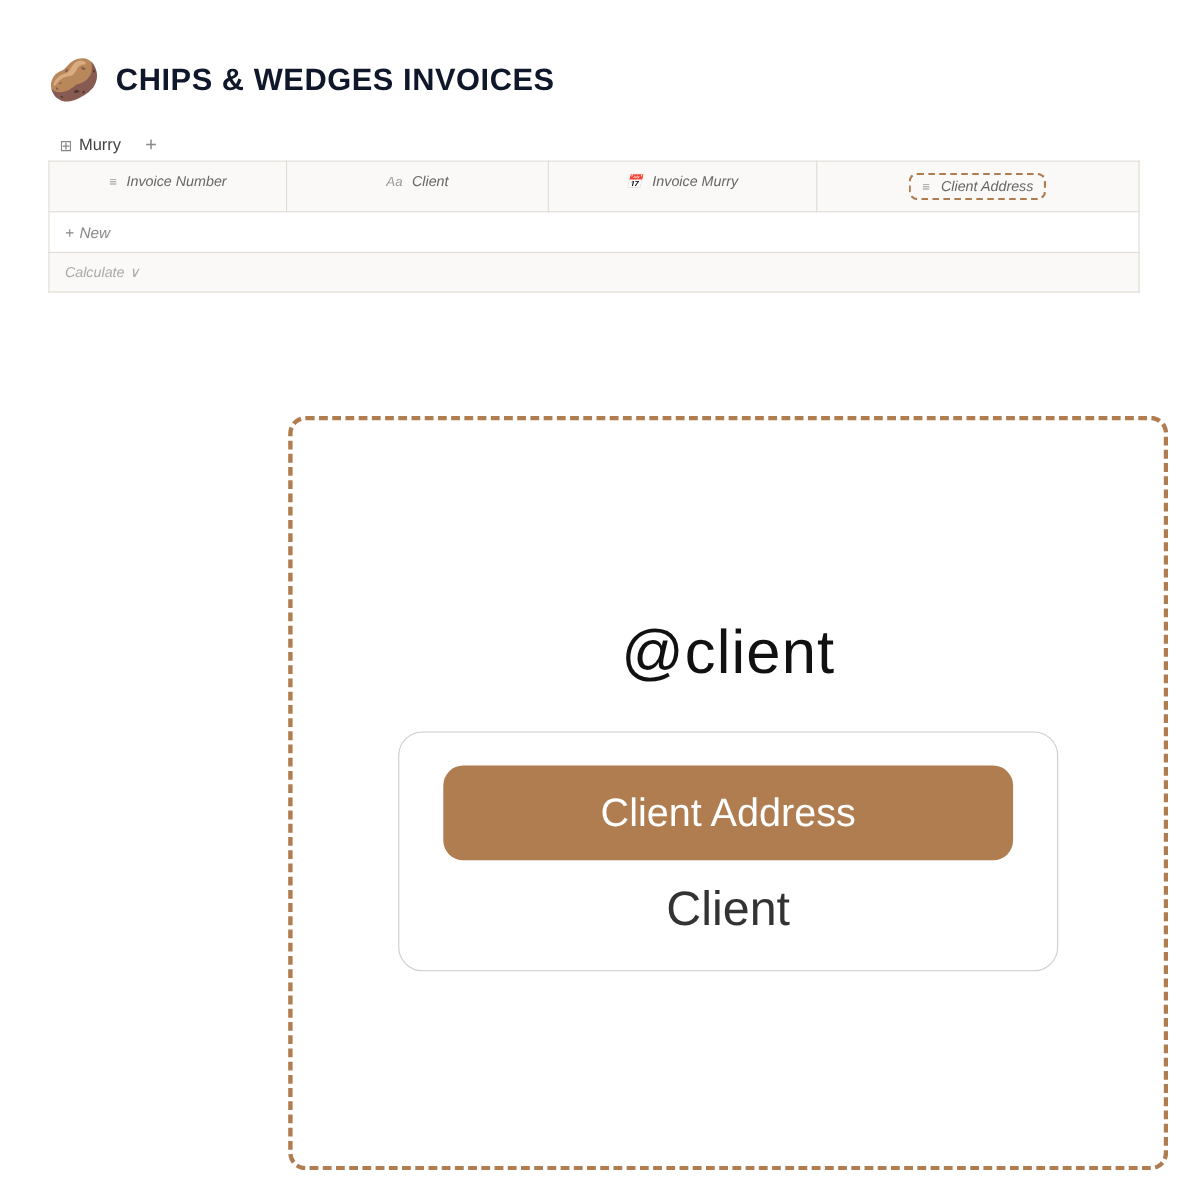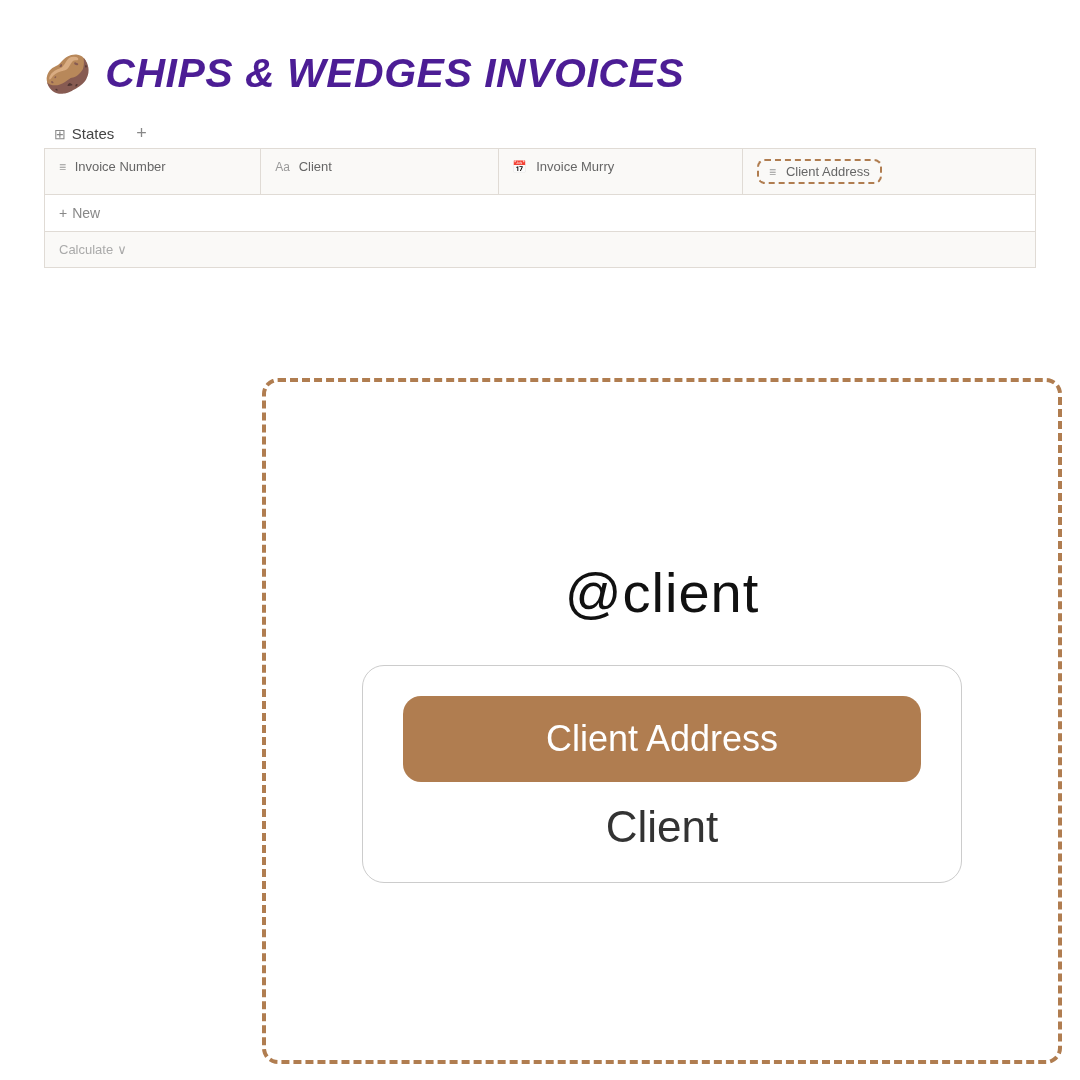--- a/index.html
+++ b/index.html
@@ -19,25 +19,24 @@
 
     
     .page-header {
       display: flex;
       align-items: center;
       gap: 14px;
       margin-bottom: 22px;
     }
 
     .page-title {
-      font-size: 41px;
+      font-size: 28px;
       font-weight: 900;
       letter-spacing: 0.5px;
-      color: #4c1d95;
-      font-style: italic;
+      color: #0f172a;
     }
 
     .emoji-icon {
       font-size: 38px;
     }
 
     
     .tab-bar {
       display: flex;
       align-items: center;
@@ -72,23 +71,24 @@
     .table-container {
       width: 100%;
       border-collapse: collapse;
       margin-top: 0;
     }
 
     .table-container th,
     .table-container td {
       border: 1px solid #e0dbd5;
       padding: 10px 14px;
-      text-align: left;
+      text-align: center;
       font-size: 14px;
       vertical-align: top;
+      font-style: italic;
     }
 
     .table-container th {
       background: #faf9f7;
       font-weight: 500;
       color: #666;
       font-size: 13px;
     }
 
     .table-container td {
@@ -203,21 +203,21 @@
 <div class="page-wrapper">
 
   <div class="page-header">
     <span class="emoji-icon">🥔</span>
     <h1 class="page-title">CHIPS &amp; WEDGES INVOICES</h1>
   </div>
 
   <div class="tab-bar">
     <div class="tab-item">
       <span class="tab-icon">⊞</span>
-      <span>States</span>
+      <span>Murry</span>
     </div>
     <span class="tab-add">+</span>
   </div>
 
   <table class="table-container">
     <thead>
       <tr>
         <th class="col-invoice">
           <span class="th-icon">≡</span>
           <span>Invoice Number</span>

